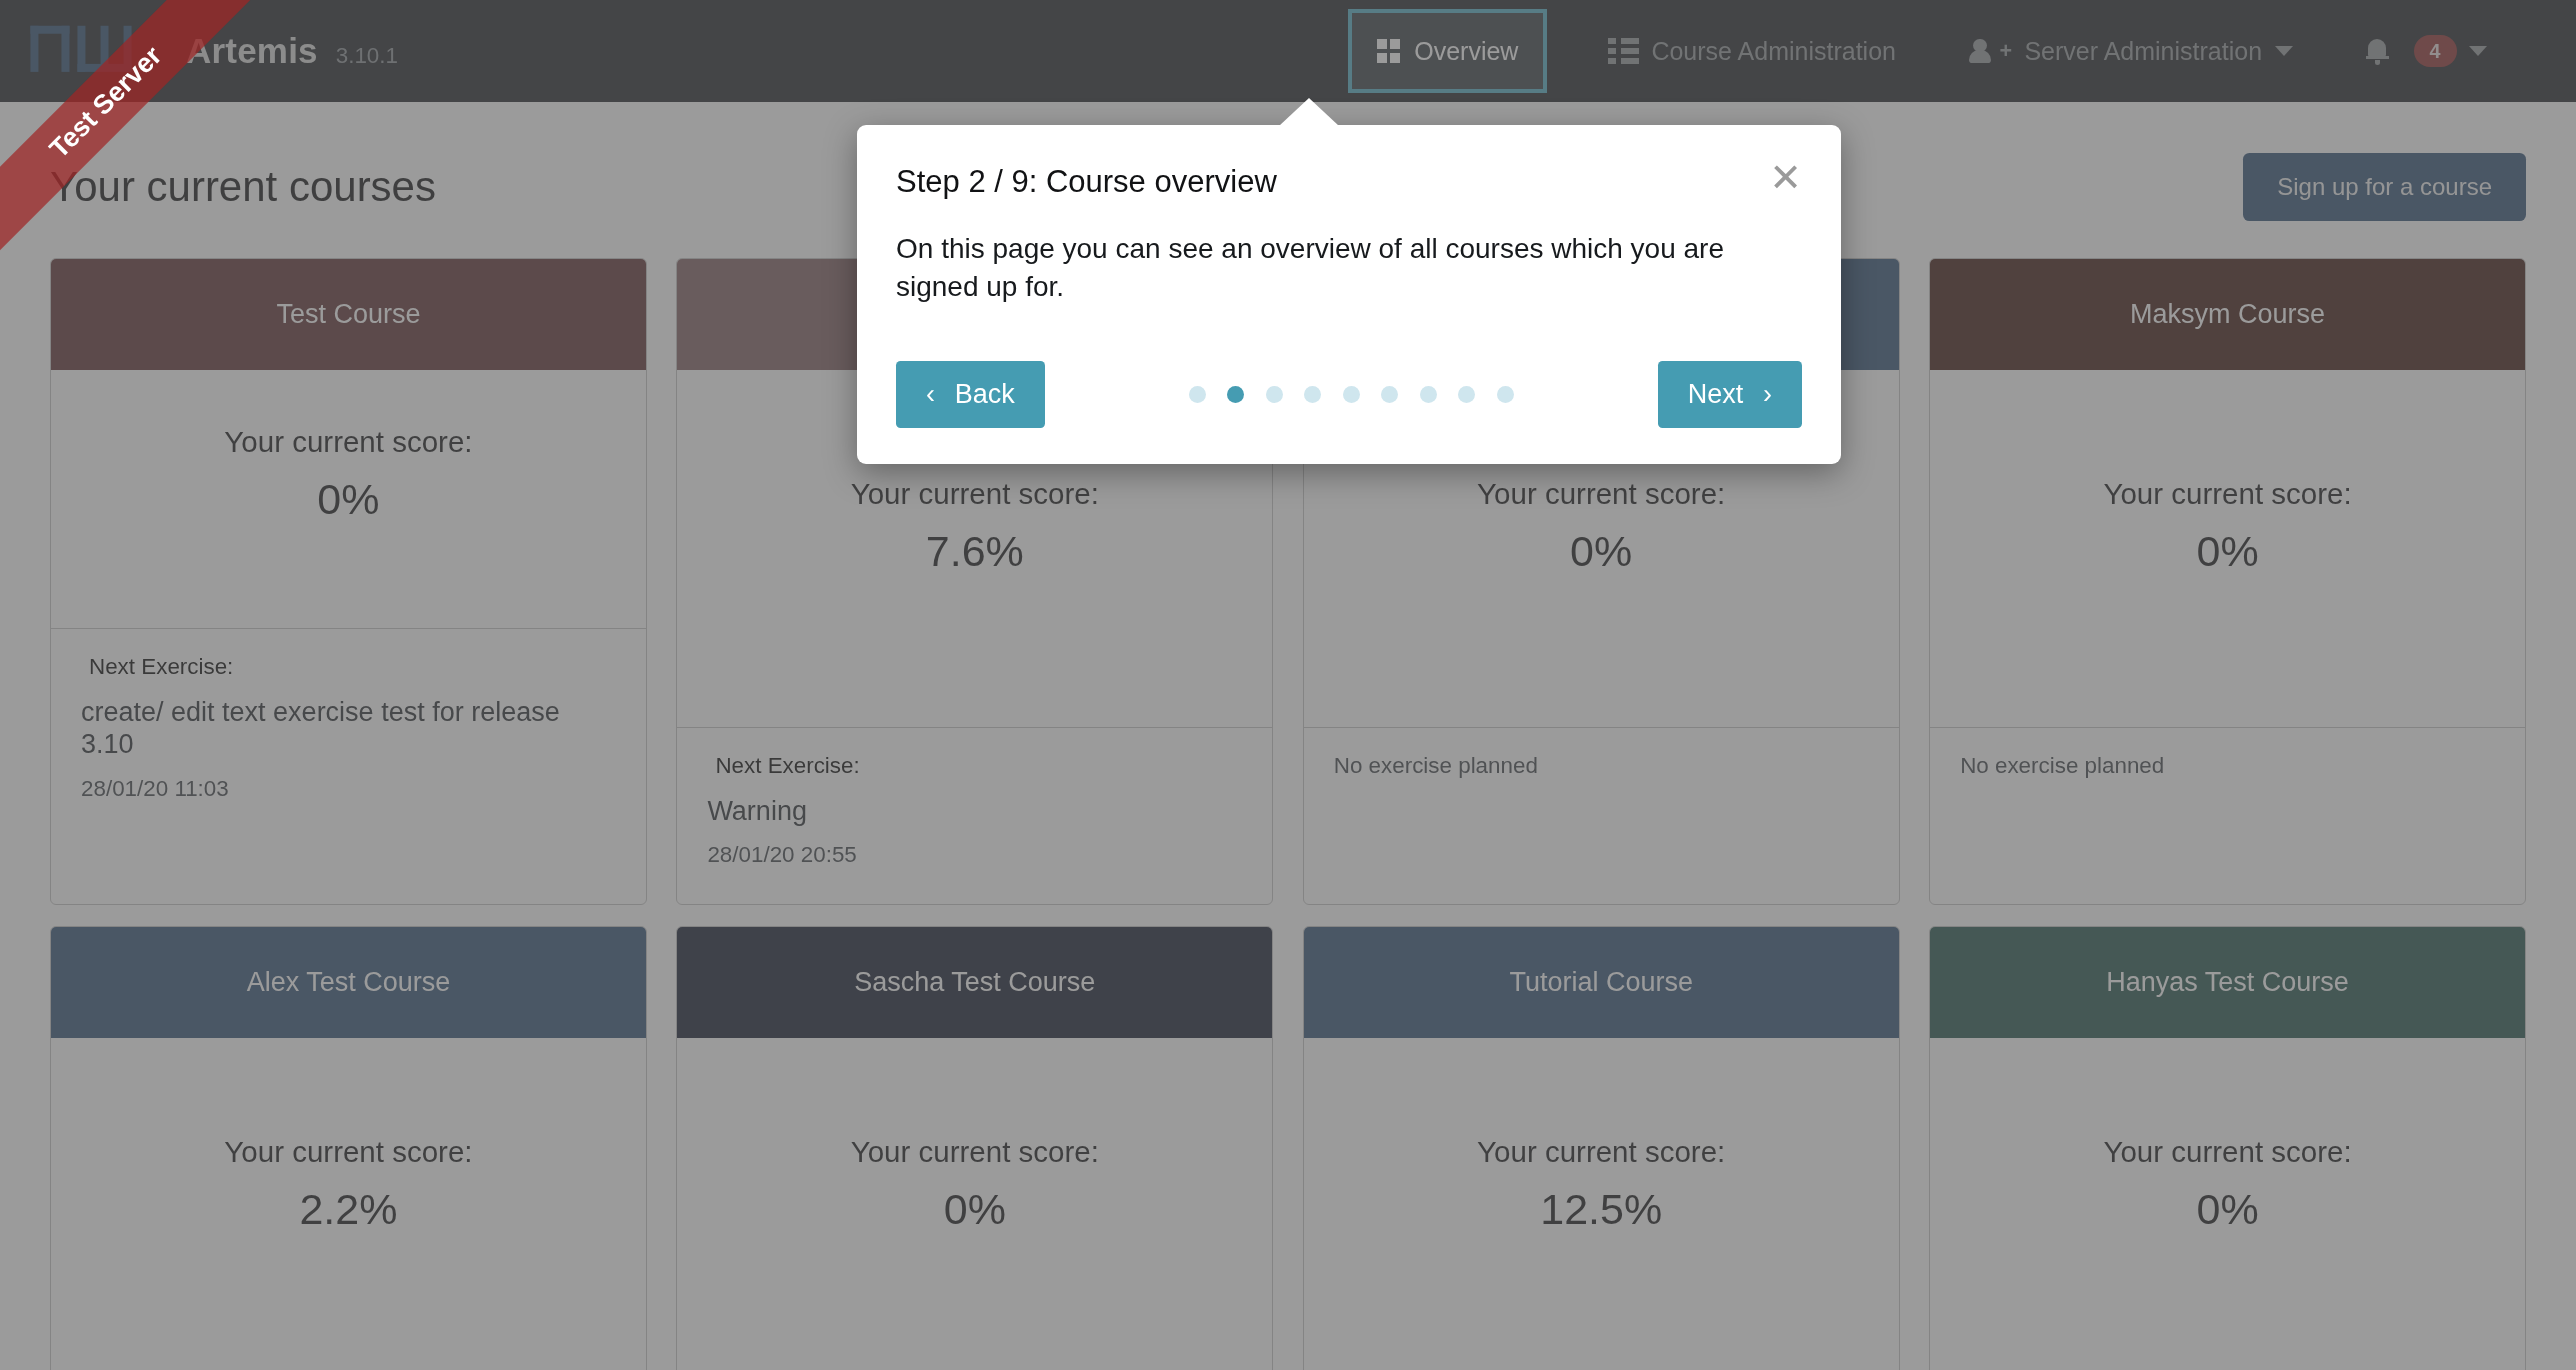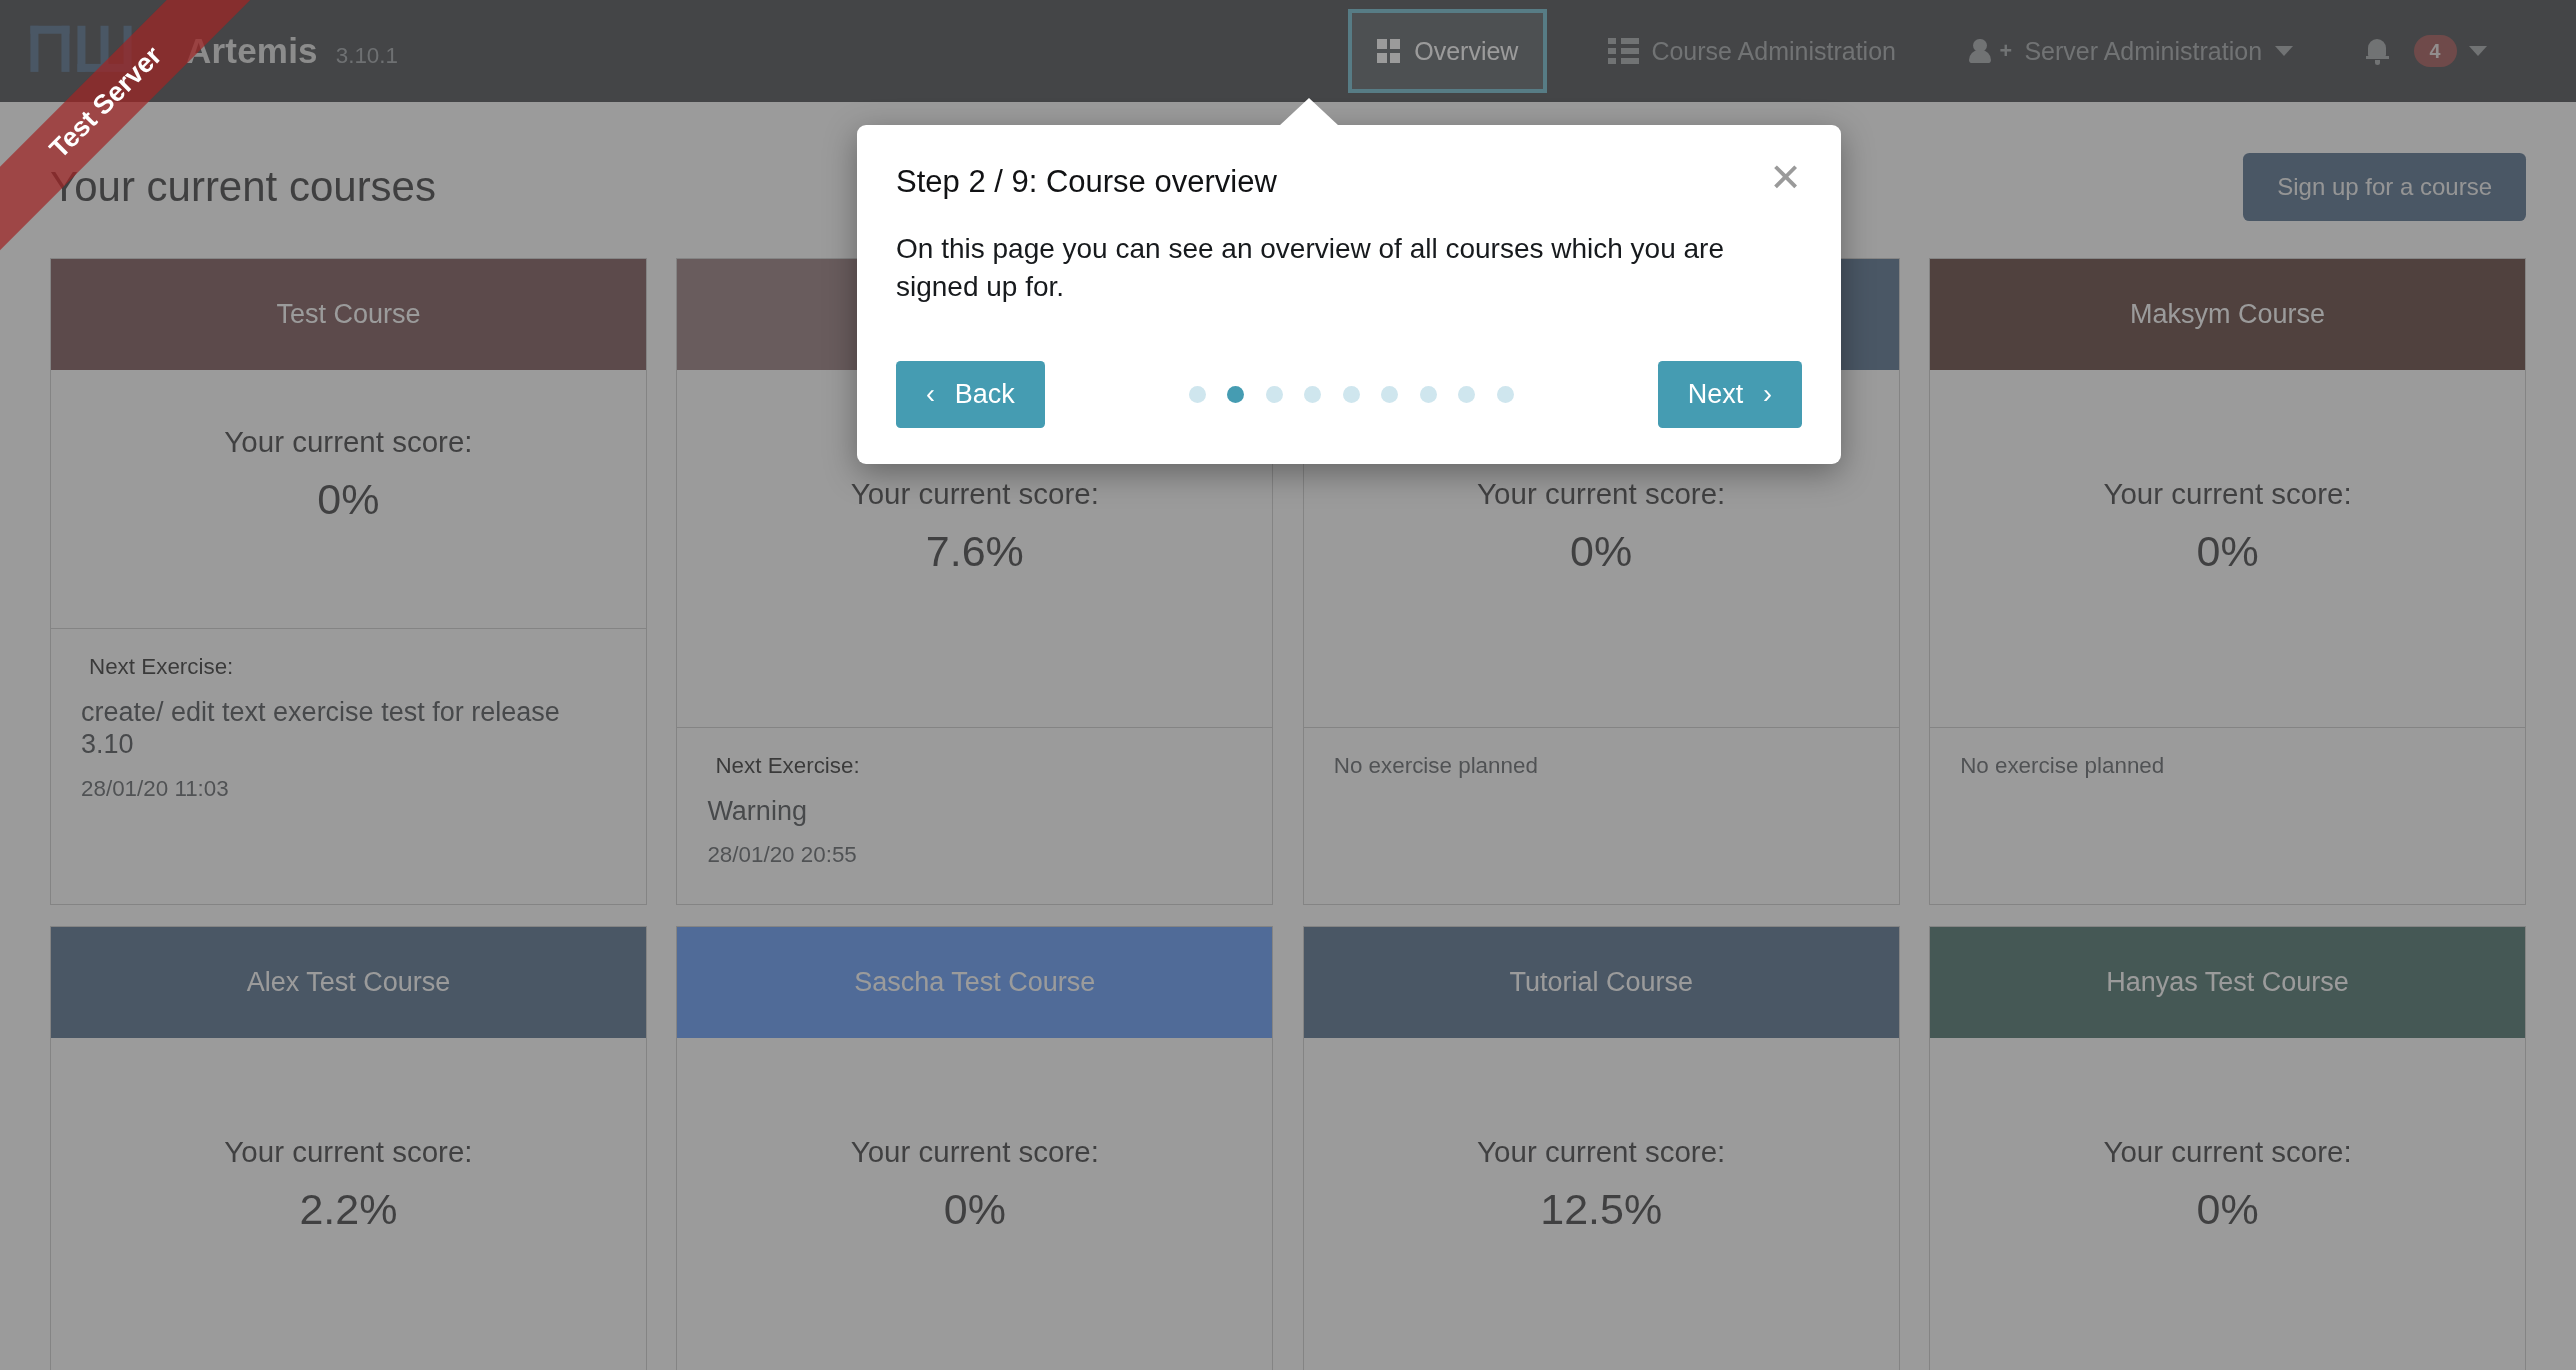--- a/index.html
+++ b/index.html
@@ -94,21 +94,21 @@
 
   .page-head { display: flex; align-items: center; justify-content: space-between; height: 98px; }
   .page-title { font-size: 42px; color: #0e0f11; font-weight: normal; }
   .signup-btn {
     background: #2b4d72; color: #f0f0f0; font-size: 24px;
     border: none; border-radius: 6.3px; padding: 19.7px 34px; cursor: pointer;
   }
 
   .card-grid { display: grid; grid-template-columns: repeat(4, 1fr); gap: 29.5px; margin-top: 21.5px; }
 
-  .course-card { border: 1.8px solid #c3c3c3; border-radius: 0; background: #fff; overflow: hidden; }
+  .course-card { border: 1.8px solid #c3c3c3; border-radius: 6px; background: #fff; overflow: hidden; }
   .card-header {
     height: 111px; display: flex; align-items: center; justify-content: center;
     color: #ffffff; font-size: 27px;
   }
   .card-score { height: 259px; display: flex; flex-direction: column; align-items: center; padding-top: 55px; border-bottom: 1.8px solid #c3c3c3; }
   .score-label { font-size: 29.5px; color: #111214; }
   .score-value { font-size: 43px; color: #111214; margin-top: 16px; }
   .card-footer { padding: 25px 30px 36px 30px; min-height: 143px; }
   .next-label { font-size: 22.4px; color: #000000; margin-left: 8px; }
   .next-title { font-size: 27px; color: #24282d; margin-top: 16px; line-height: 1.22; }
@@ -290,21 +290,21 @@
         <div class="course-card">
           <div class="card-header" style="background:#2b4d72">Alex Test Course</div>
           <div class="card-score">
             <span class="score-label">Your current score:</span>
             <span class="score-value">2.2%</span>
           </div>
 
         </div>
 
         <div class="course-card">
-          <div class="card-header" style="background:#3b82f6">Sascha Test Course</div>
+          <div class="card-header" style="background:#0f172a">Sascha Test Course</div>
           <div class="card-score">
             <span class="score-label">Your current score:</span>
             <span class="score-value">0%</span>
           </div>
 
         </div>
 
         <div class="course-card">
           <div class="card-header" style="background:#2b4d72">Tutorial Course</div>
           <div class="card-score">

